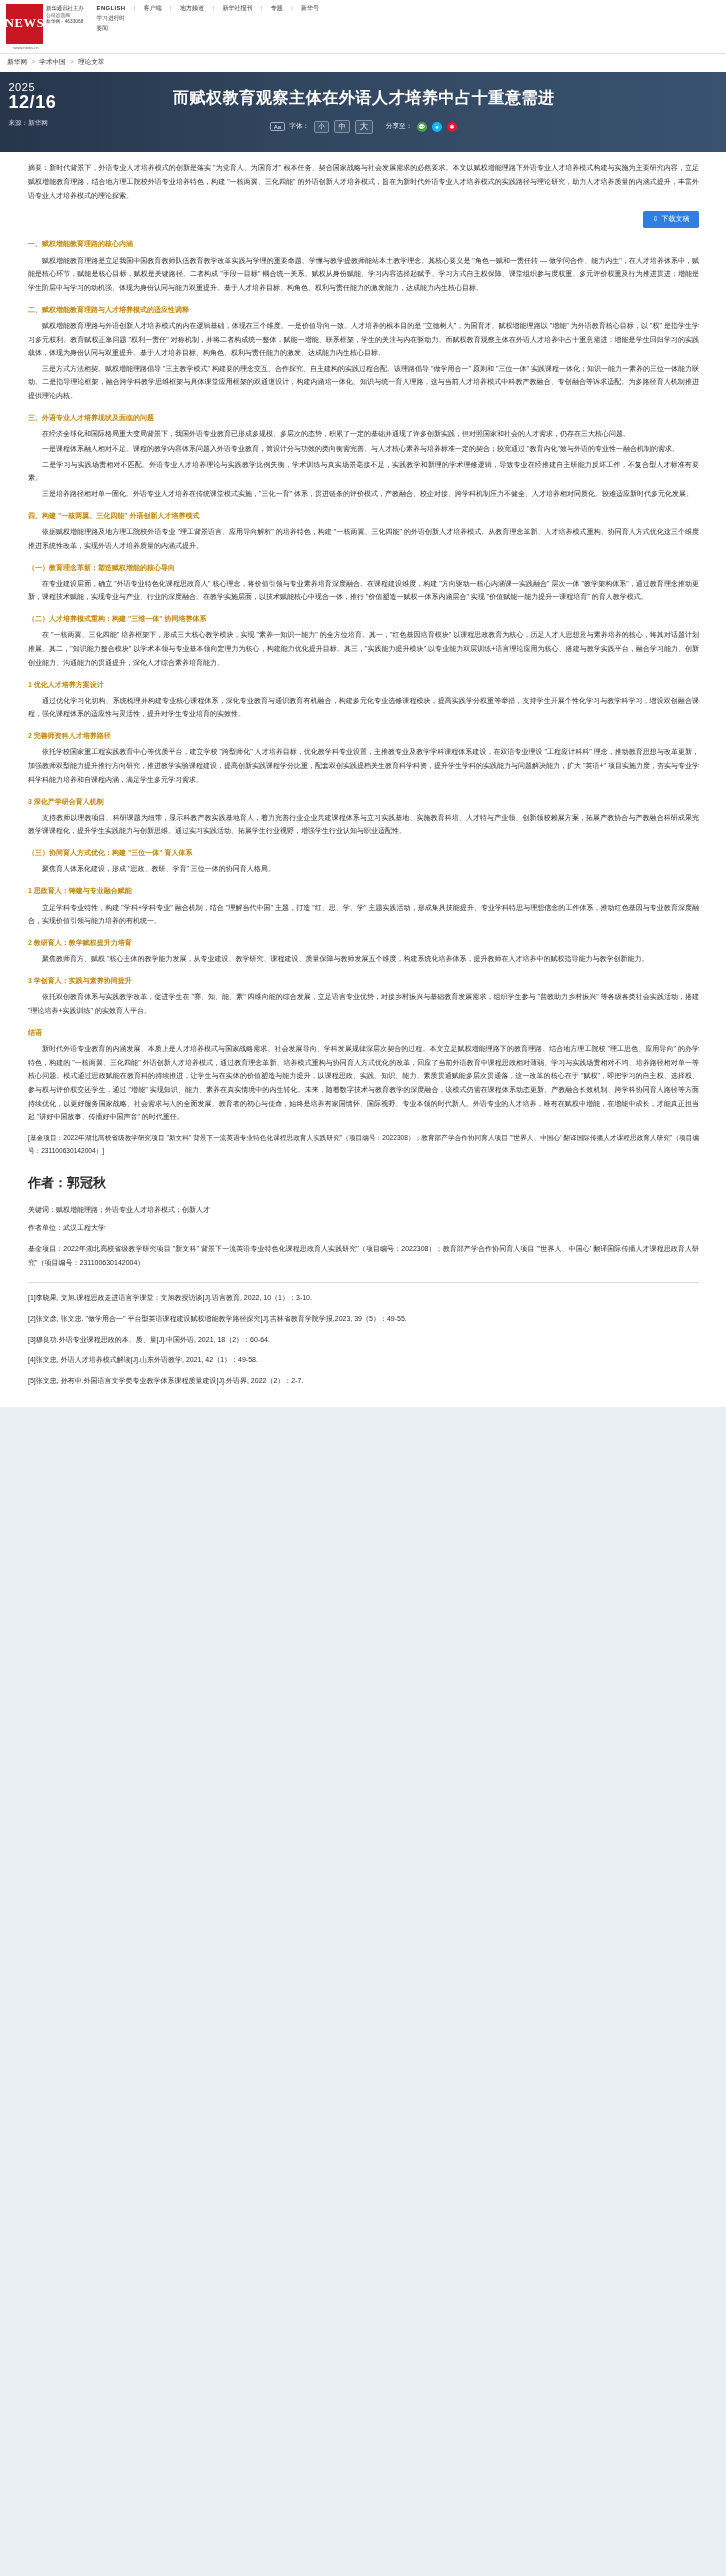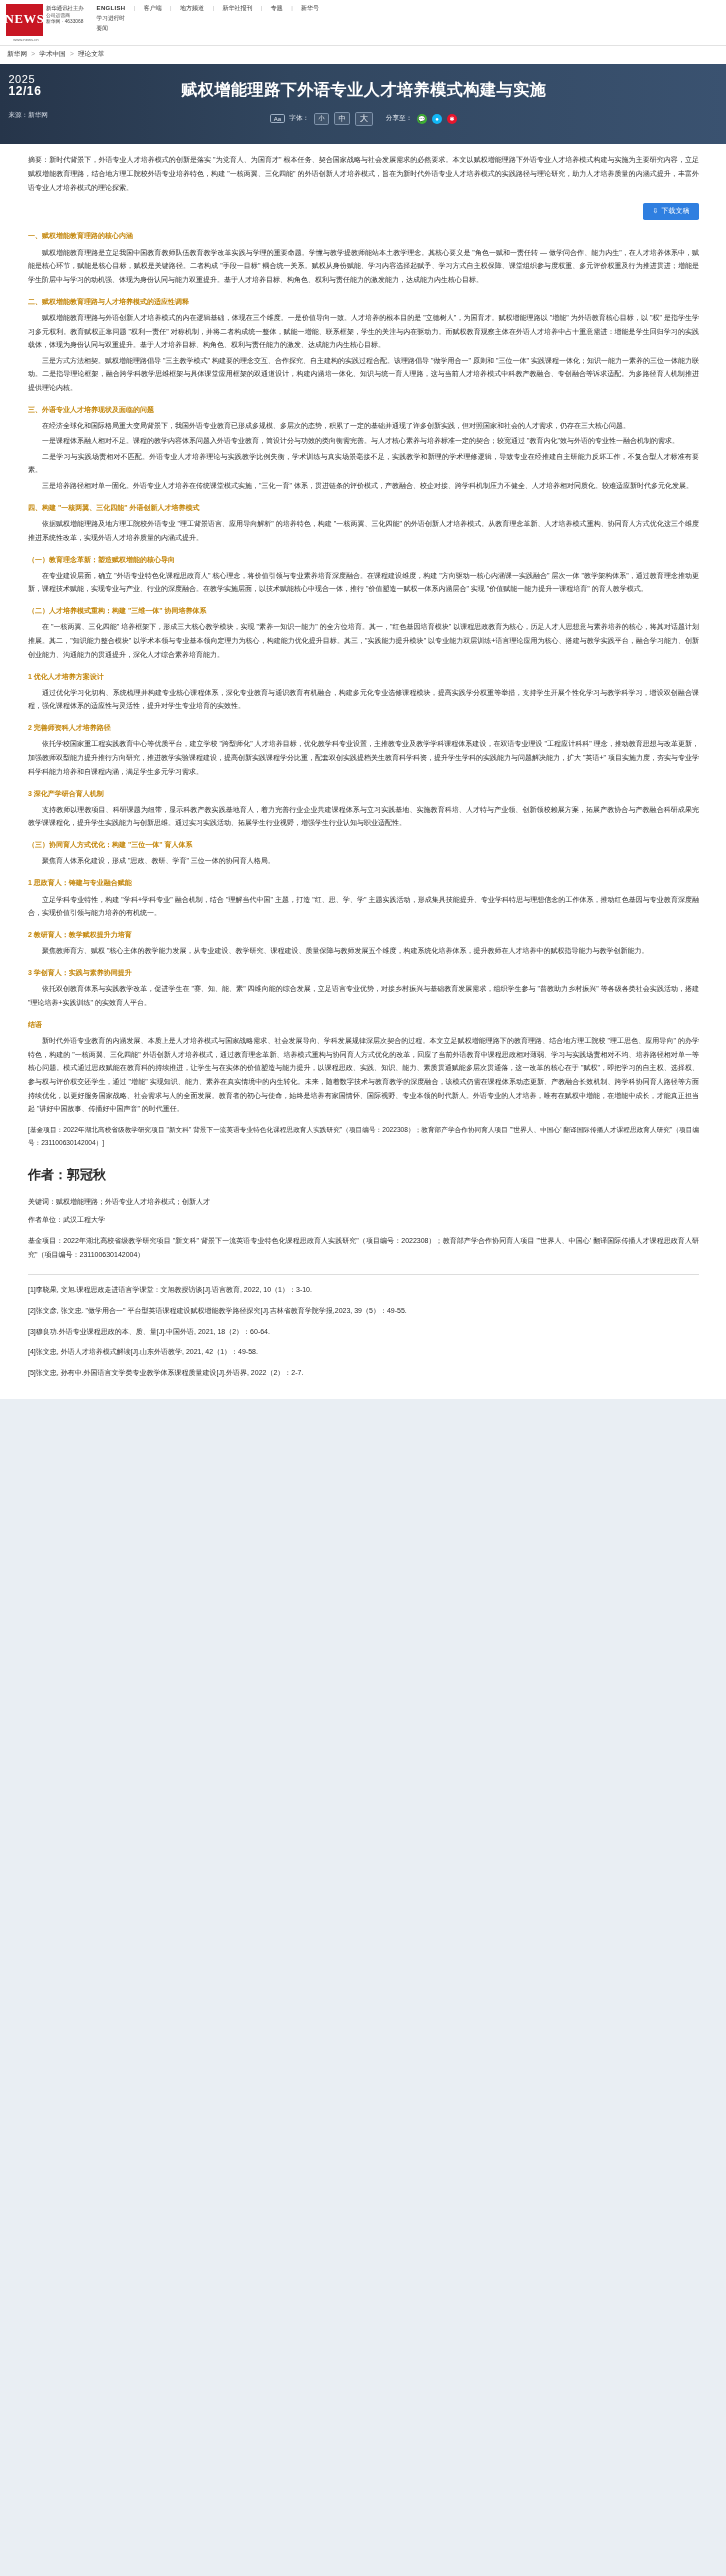--- a/index.html
+++ b/index.html
@@ -25,21 +25,21 @@
     padding: 3.6px 6px 2.4px 6px;
     min-height: 35px;
   }
   .logo-block {
     width: 40px;
     flex: 0 0 40px;
     position: relative;
   }
   .logo-box {
     width: 37px;
-    height: 32px;
+    height: 40px;
     background: #c81623;
     color: #fff;
     font-weight: bold;
     font-size: 12.6px;
     letter-spacing: 0.6px;
     display: flex;
     align-items: center;
     justify-content: center;
     font-family: "Liberation Serif", serif;
   }
@@ -96,21 +96,21 @@
     min-height: 58px;
   }
   .hero-date {
     position: absolute;
     left: 8.4px;
     top: 8.4px;
     color: #fff;
     line-height: 1.1;
   }
   .hero-date .yr { font-size: 11px; letter-spacing: 0.6px; }
-  .hero-date .md { font-size: 12px; font-weight: bold; letter-spacing: 0.6px; }
+  .hero-date .md { font-size: 18px; font-weight: bold; letter-spacing: 0.6px; }
   .hero-src {
     position: absolute;
     left: 8.4px;
     top: 47px;
     font-size: 6.6px;
     color: #d7dde6;
   }
   .hero-title {
     font-size: 16px;
     font-weight: bold;
@@ -263,21 +263,21 @@
     <span class="sepb">&gt;</span>
     <span>理论文萃</span>
   </div>
 
   <div class="hero">
     <div class="hero-date">
       <div class="yr">2025</div>
       <div class="md">12/16</div>
     </div>
     <div class="hero-src">来源：新华网</div>
-    <h1 class="hero-title">赋权增能理路下外语专业人才培养模式构建与实施</h1>
+    <h1 class="hero-title">而赋权教育观察主体在外语人才培养中占十重意需进</h1>
     <div class="hero-tools">
       <span class="aa-badge">Aa</span>
       <span>字体：</span>
       <span class="size-btn sm">小</span>
       <span class="size-btn md">中</span>
       <span class="size-btn lg">大</span>
       <span class="share-label">分享至：</span>
       <span class="share-dot share-wx">💬</span>
       <span class="share-dot share-qq">●</span>
       <span class="share-dot share-wb">✱</span>

